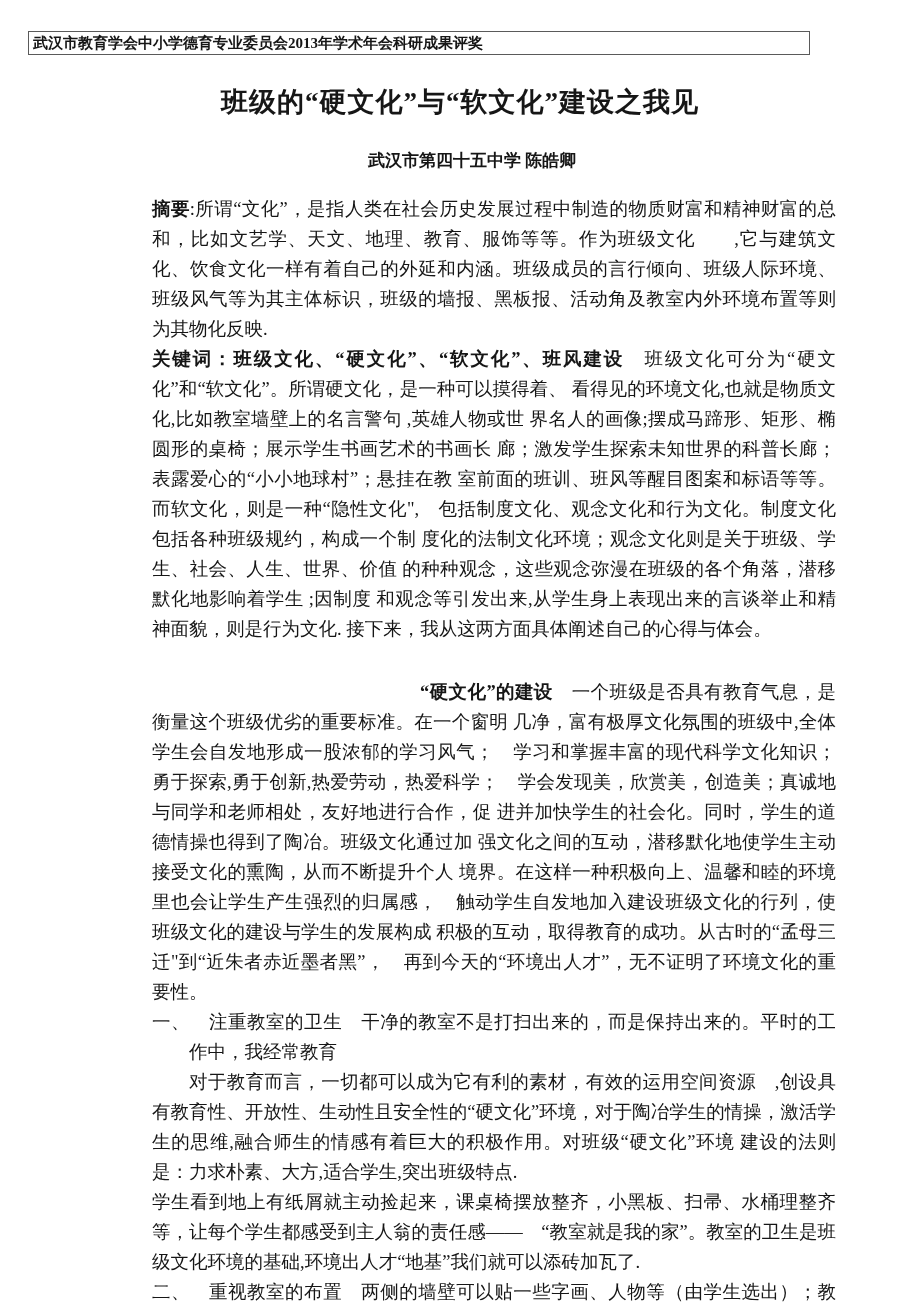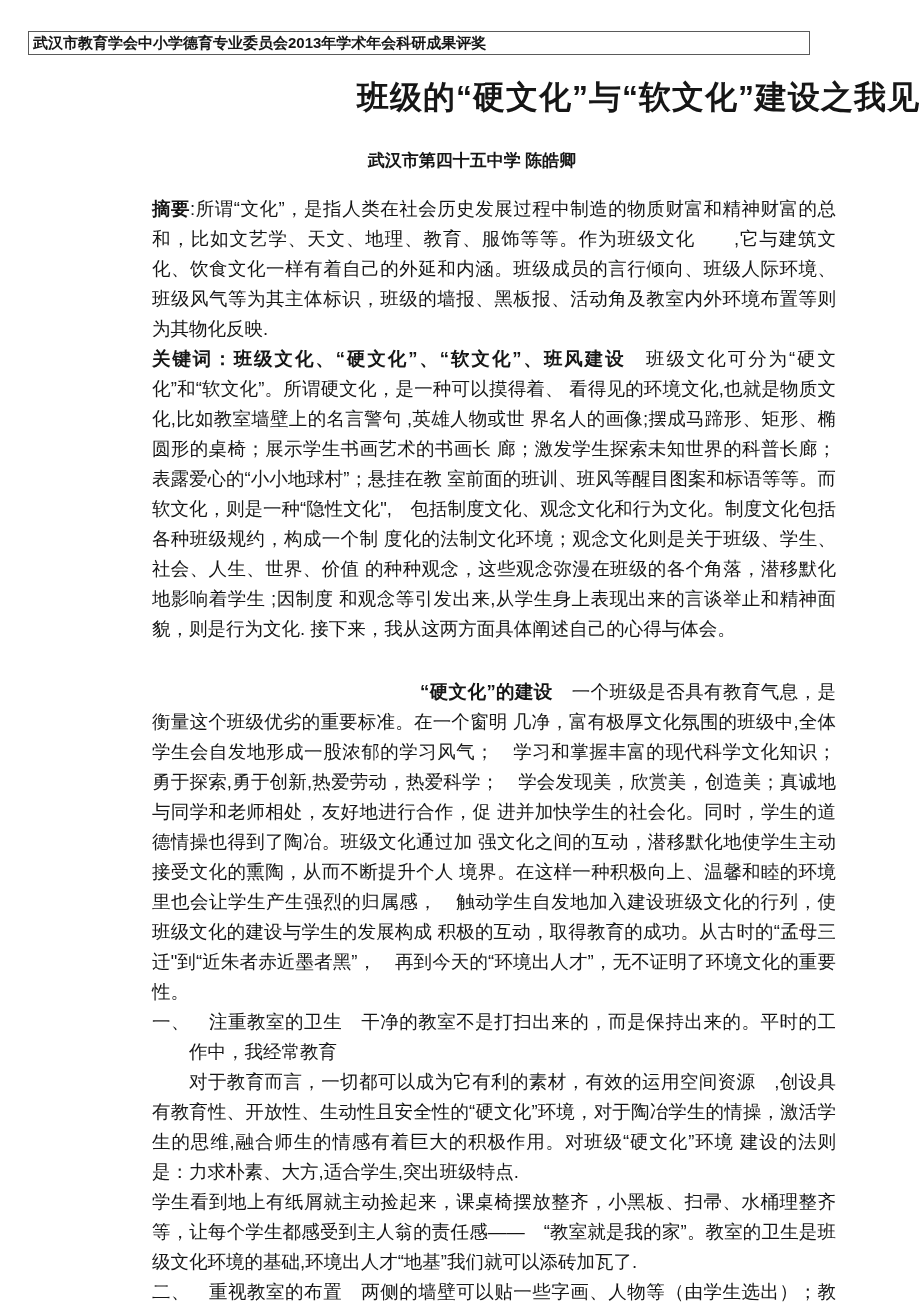--- a/index.html
+++ b/index.html
@@ -1,46 +1,46 @@
 <!DOCTYPE html>
 <html><head>
 <meta charset="utf-8">
 <style>
   html, body { margin: 0; padding: 0; background: #ffffff; }
   .page {
     position: relative;
     width: 920px;
     height: 1302px;
     background: #ffffff;
-    font-family: Liberation Sans, sans-serif;
+    font-family: Liberation Serif, serif;
     color: #161616;
     overflow: hidden;
   }
   .header-box {
     position: absolute;
     left: 28px;
     top: 31px;
     width: 782px;
     height: 24px;
     box-sizing: border-box;
     border: 1px solid #5a5a5a;
     font-size: 15px;
     font-weight: bold;
     line-height: 22px;
     padding: 0 4px;
     white-space: nowrap;
     overflow: hidden;
   }
   .doc-title {
     position: absolute;
-    top: 76px;
+    top: 84px;
     left: 0;
     width: 100%;
-    text-align: right;
-    font-size: 32px;
+    text-align: center;
+    font-size: 27px;
     font-weight: bold;
     letter-spacing: 1px;
   }
   .author-line {
     position: absolute;
     top: 149px;
     left: 12px;
     width: 100%;
     text-align: center;
     font-size: 17px;

